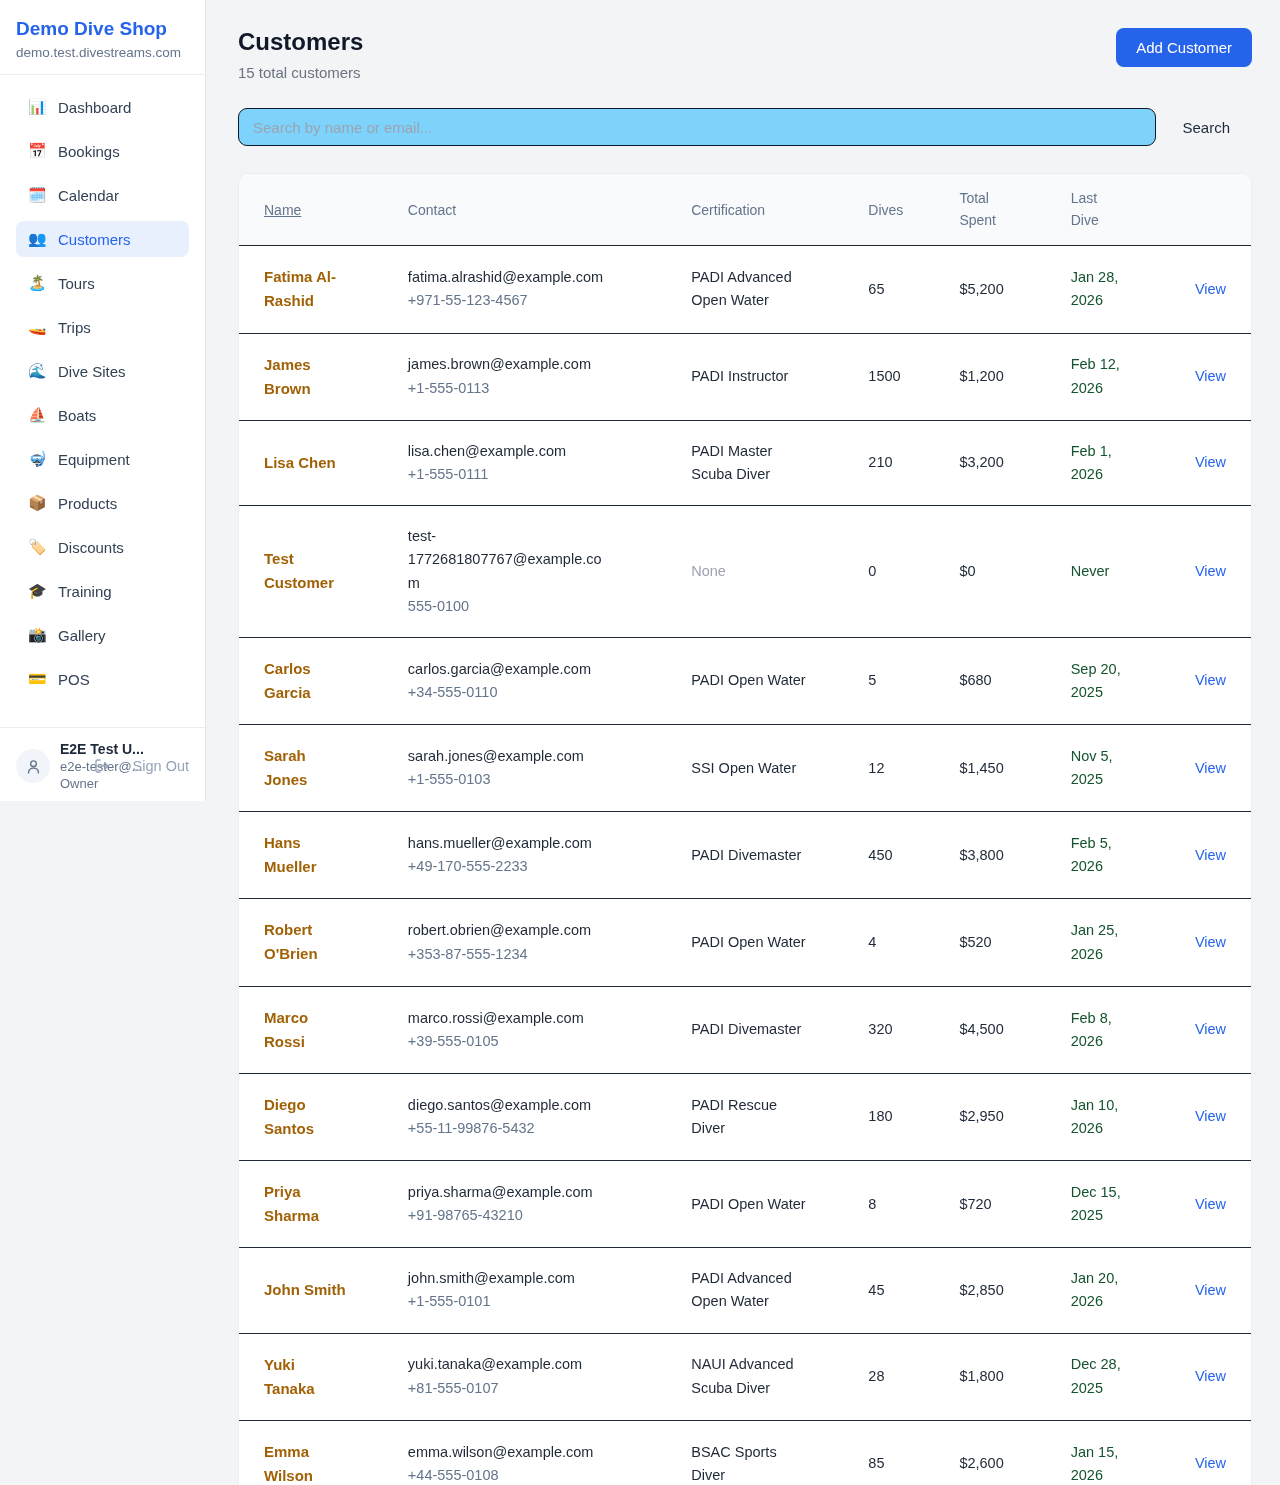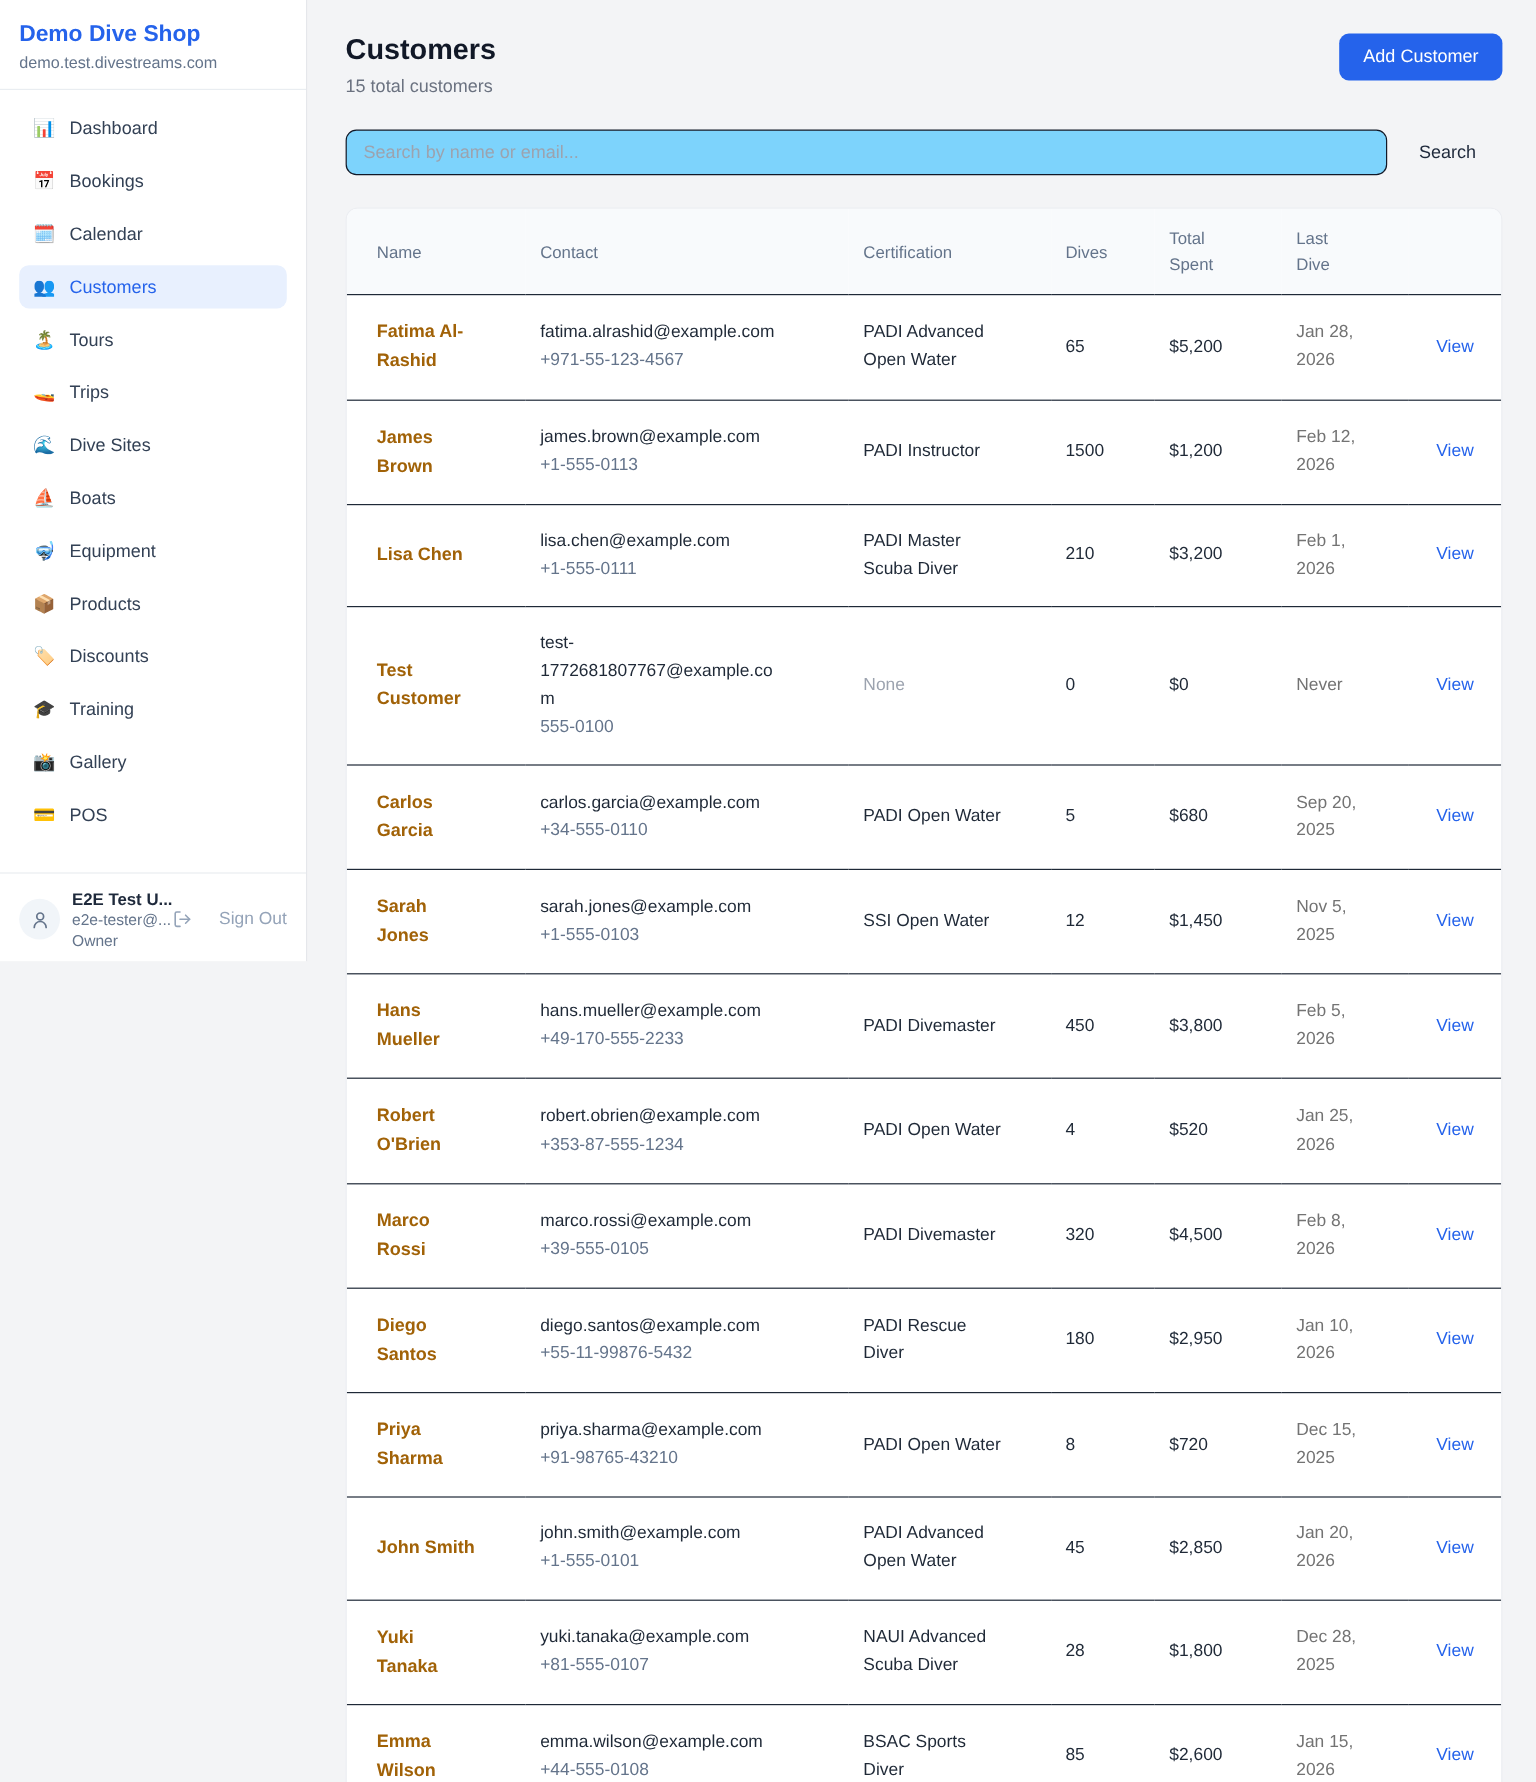--- a/index.html
+++ b/index.html
@@ -1,21 +1,21 @@
 <!DOCTYPE html>
 <html><head>
 <meta charset="utf-8">
 <style>
   * { margin:0; padding:0; box-sizing:border-box; }
   html,body { width:1280px; min-height:1485px; background:#f3f4f6;
     font-family:"Liberation Sans", sans-serif; color:#1f2937; }
   .app { display:flex; align-items:flex-start; width:1280px; }
 
   
-  .sidebar { width:256px; height:801px; background:#ffffff;
+  .sidebar { width:206px; height:801px; background:#ffffff;
     border-right:1px solid #e5e7eb; display:flex; flex-direction:column; flex-shrink:0; }
   .brand { padding:18px 16px 14px 16px; border-bottom:1px solid #e9edf1; }
   .brand-name { color:#2563eb; font-size:19px; font-weight:bold; }
   .brand-domain { color:#64748b; font-size:13.5px; margin-top:5px; }
   .nav { padding:14px 16px 10px 16px; }
   .nav-item { display:flex; align-items:center; gap:12px; height:36px;
     padding:0 12px; margin-bottom:8px; border-radius:8px; font-size:15px;
     color:#334155; cursor:pointer; }
   .nav-item .nav-icon { font-size:15px; width:18px; text-align:center; }
   .nav-item.active { background:#e8f0fe; color:#2563eb; }
@@ -42,33 +42,33 @@
   .search-input::placeholder { color:#9ca3af; }
   .search-btn { background:transparent; border:none; color:#1e293b; font-size:15px;
     font-family:Liberation Sans, sans-serif; padding:0 0 0 0; margin-left:26px; margin-right:22px; cursor:pointer; }
 
   
   .table-card { margin-top:27px; background:#fff; border-radius:10px; overflow:hidden;
     border:1px solid #eceef2; }
   table { width:100%; border-collapse:collapse; }
   thead th { background:#f8fafc; text-align:left; font-weight:normal; color:#64748b;
     font-size:14px; padding:14px 12px; border-bottom:1px solid #1f2937; vertical-align:middle; }
-  thead th:first-child { padding-left:25px; }
+  thead th:first-child { padding-left:25px;text-decoration:underline; }
   th .narrow { display:inline-block; max-width:44px; line-height:1.55; }
   tbody td { padding:19px 12px; border-bottom:1px solid #1f2937; vertical-align:middle;
     font-size:14.5px; color:#1f2937; line-height:1.6; }
   tbody tr:last-child td { border-bottom:none; }
   td.c-name { padding-left:25px; }
   td.c-name span { display:inline-block; max-width:84px; color:#a16207; font-weight:700;
     font-size:15px; line-height:1.6; cursor:pointer; }
   .email { color:#1f2937; max-width:205px; word-break:break-word; }
   .phone { color:#64748b; }
   td.c-cert span { display:inline-block; max-width:120px; }
   td.c-cert span.muted { color:#9ca3af; }
-  td.c-last { color:#737373; }
+  td.c-last { color:#14532d; }
   td.c-last span { display:inline-block; max-width:58px; }
   td.c-view { text-align:center; }
   td.c-view a { color:#2563eb; text-decoration:none; font-size:14.5px; cursor:pointer; }
 </style>
 </head>
 <body>
 
 <div class="app">
 
   <aside class="sidebar">

